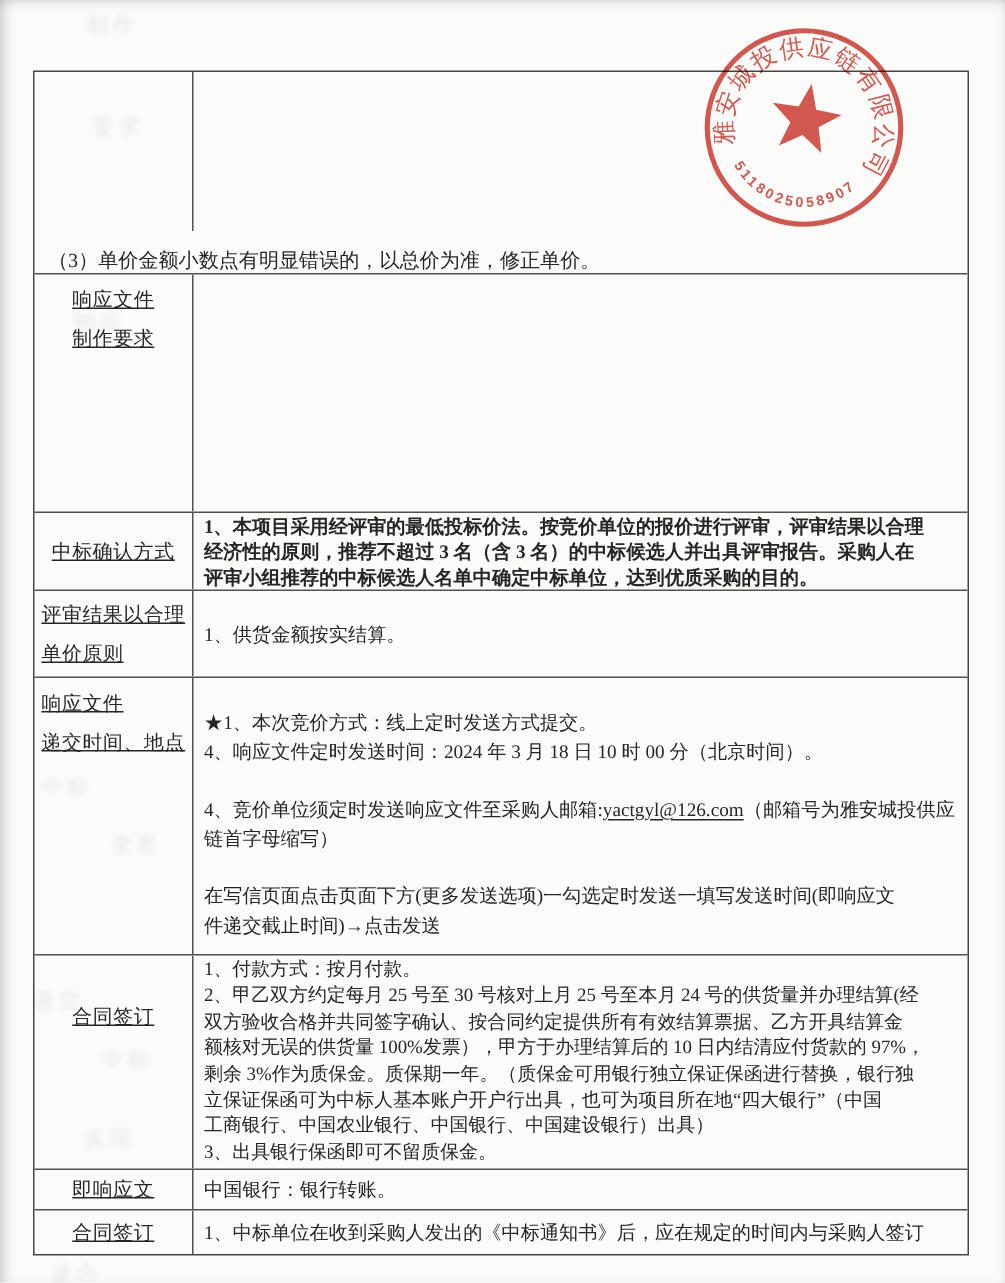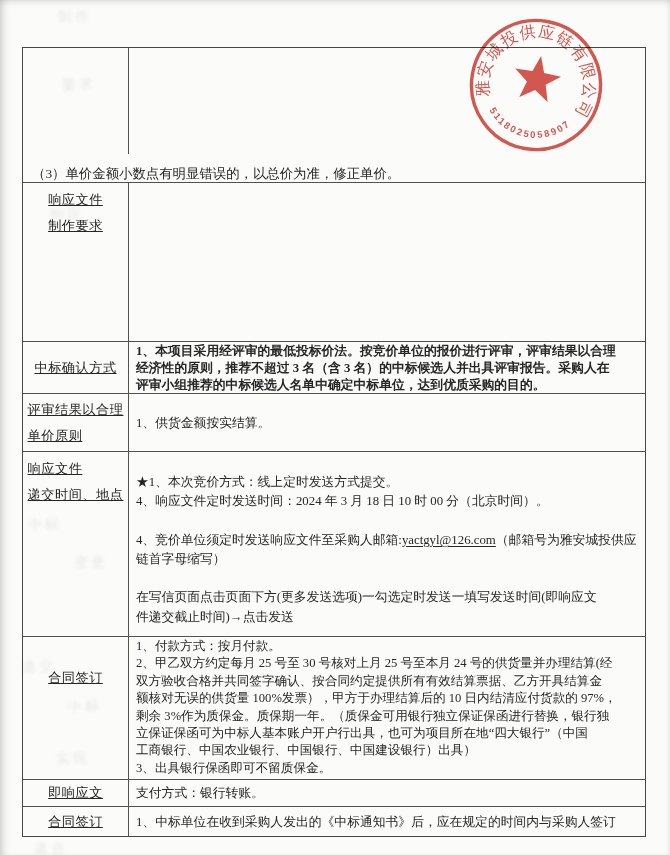--- a/index.html
+++ b/index.html
@@ -129,21 +129,21 @@
 双方验收合格并共同签字确认、按合同约定提供所有有效结算票据、乙方开具结算金
 额核对无误的供货量 100%发票），甲方于办理结算后的 10 日内结清应付货款的 97%，
 剩余 3%作为质保金。质保期一年。（质保金可用银行独立保证保函进行替换，银行独
 立保证保函可为中标人基本账户开户行出具，也可为项目所在地“四大银行”（中国
 工商银行、中国农业银行、中国银行、中国建设银行）出具）
 3、出具银行保函即可不留质保金。</div>
     </div>
 
     <div class="trow r7">
       <div class="cell label">即响应文</div>
-      <div class="cell content">支付方式：银行转账。</div>
+      <div class="cell content">中国银行：银行转账。</div>
     </div>
 
     <div class="trow r8">
       <div class="cell label">合同签订</div>
       <div class="cell content">1、中标单位在收到采购人发出的《中标通知书》后，应在规定的时间内与采购人签订</div>
     </div>
 
   </div>
 
   <svg class="seal-svg" width="670" height="855" viewBox="0 0 670 855">

